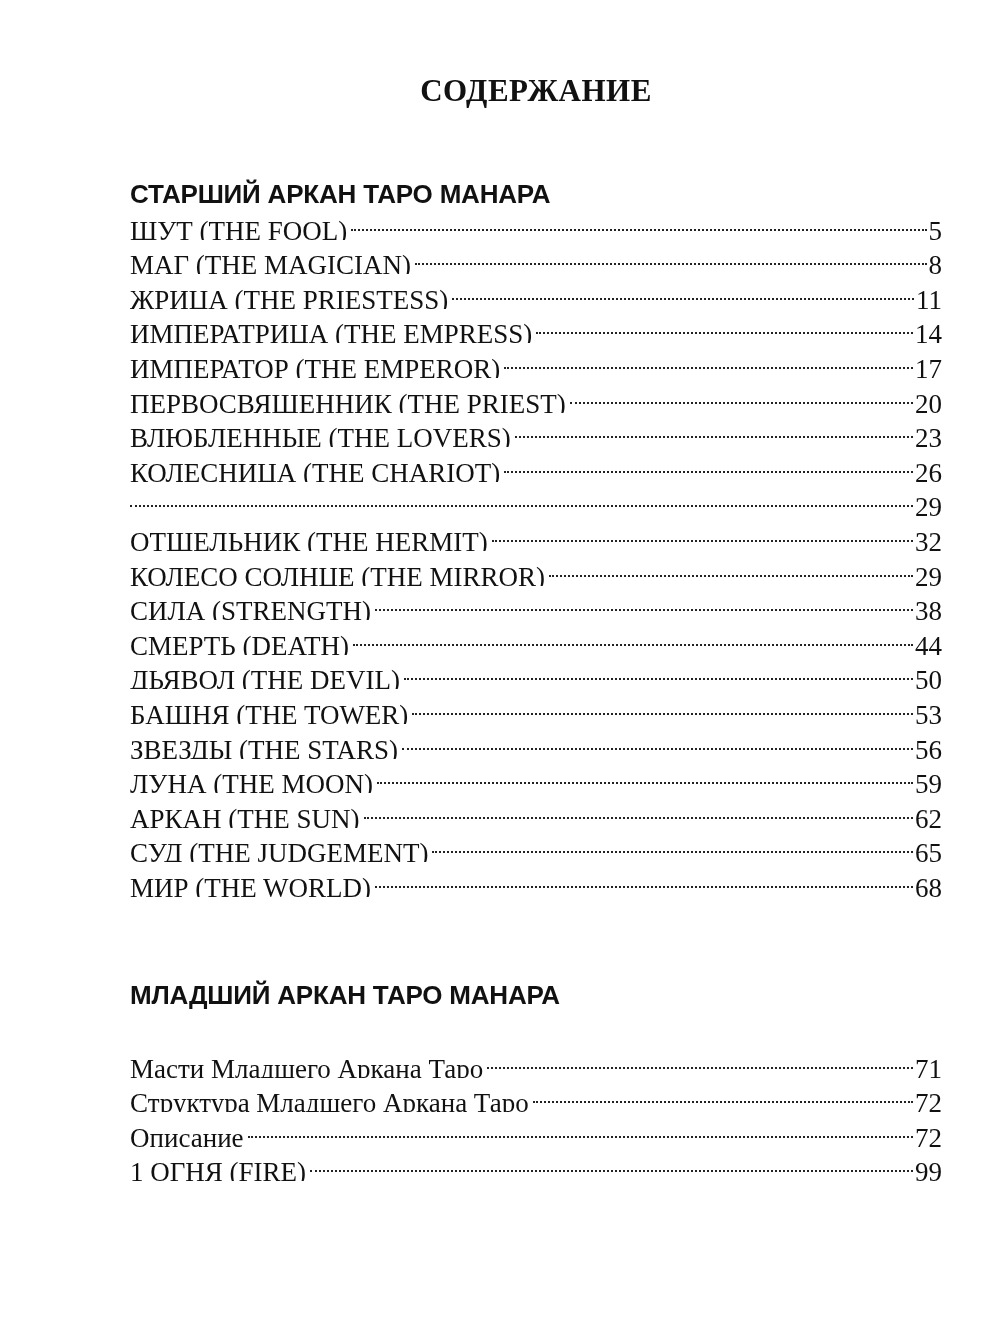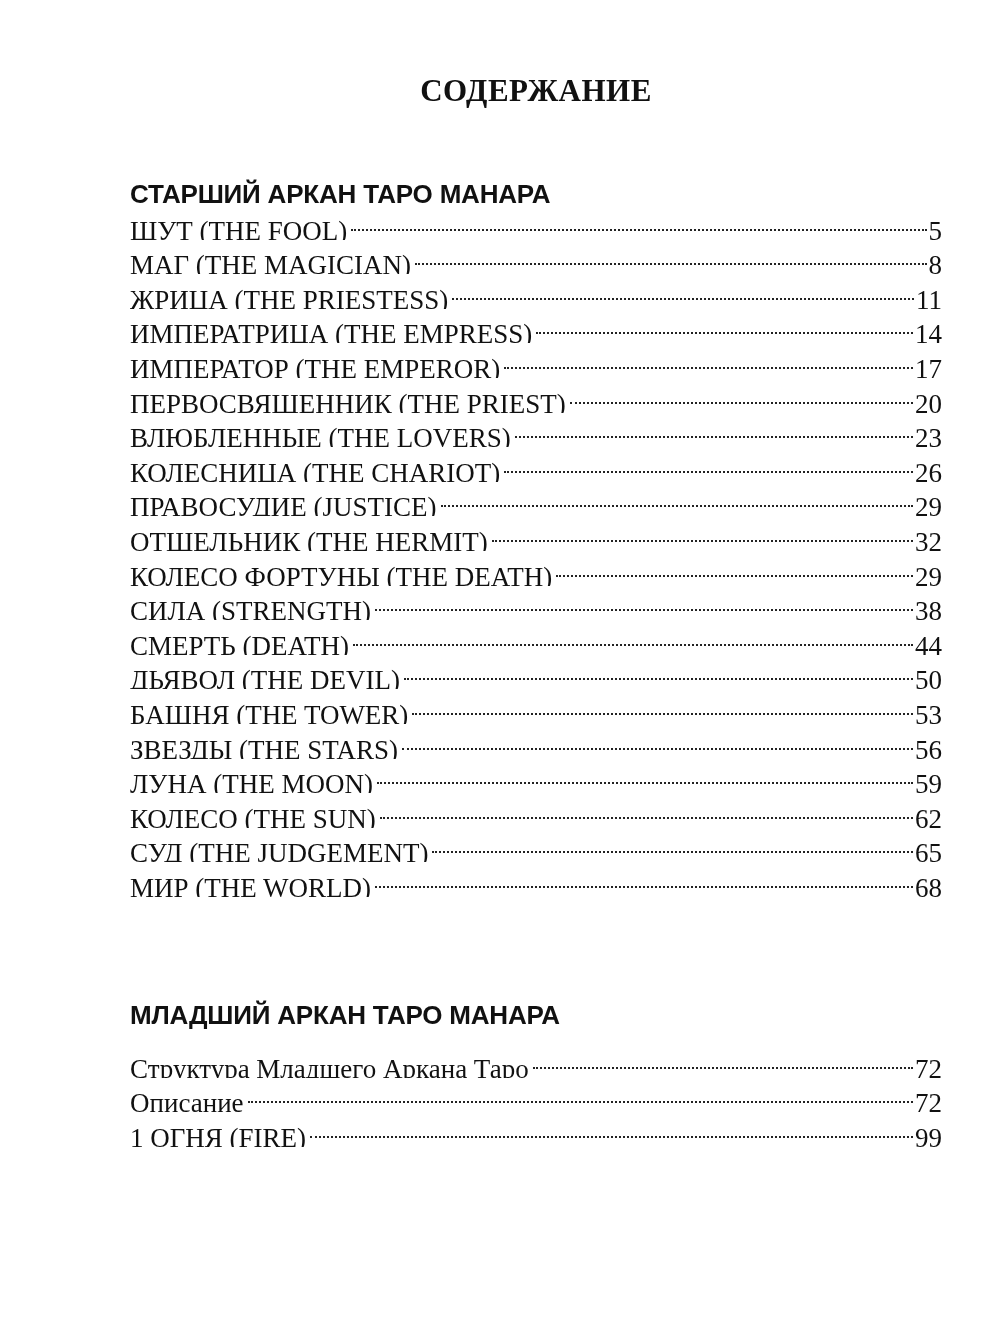--- a/index.html
+++ b/index.html
@@ -119,31 +119,30 @@
       <span class="toc-title">ВЛЮБЛЕННЫЕ (THE LOVERS)</span>
       <span class="toc-leader"></span>
       <span class="toc-page">23</span>
     </li>
   <li class="toc-row">
       <span class="toc-title">КОЛЕСНИЦА (THE CHARIOT)</span>
       <span class="toc-leader"></span>
       <span class="toc-page">26</span>
     </li>
   <li class="toc-row">
-      <span class="toc-title">ПРАВОСУДИЕ (JUSTICE)</span>
       <span class="toc-leader"></span>
       <span class="toc-page">29</span>
     </li>
   <li class="toc-row">
       <span class="toc-title">ОТШЕЛЬНИК (THE HERMIT)</span>
       <span class="toc-leader"></span>
       <span class="toc-page">32</span>
     </li>
   <li class="toc-row">
-      <span class="toc-title">КОЛЕСО ФОРТУНЫ (THE DEATH)</span>
+      <span class="toc-title">КОЛЕСО СОЛНЦЕ (THE MIRROR)</span>
       <span class="toc-leader"></span>
       <span class="toc-page">29</span>
     </li>
   <li class="toc-row">
       <span class="toc-title">СИЛА (STRENGTH)</span>
       <span class="toc-leader"></span>
       <span class="toc-page">38</span>
     </li>
   <li class="toc-row">
       <span class="toc-title">СМЕРТЬ (DEATH)</span>
@@ -164,40 +163,45 @@
       <span class="toc-title">ЗВЕЗДЫ (THE STARS)</span>
       <span class="toc-leader"></span>
       <span class="toc-page">56</span>
     </li>
   <li class="toc-row">
       <span class="toc-title">ЛУНА (THE MOON)</span>
       <span class="toc-leader"></span>
       <span class="toc-page">59</span>
     </li>
   <li class="toc-row">
-      <span class="toc-title">КОЛЕСО (THE SUN)</span>
+      <span class="toc-title">АРКАН (THE SUN)</span>
       <span class="toc-leader"></span>
       <span class="toc-page">62</span>
     </li>
   <li class="toc-row">
       <span class="toc-title">СУД (THE JUDGEMENT)</span>
       <span class="toc-leader"></span>
       <span class="toc-page">65</span>
     </li>
   <li class="toc-row">
       <span class="toc-title">МИР (THE WORLD)</span>
       <span class="toc-leader"></span>
       <span class="toc-page">68</span>
     </li>
 </ul>
 
-<h2 class="section-heading" style="top:976px;">МЛАДШИЙ АРКАН ТАРО МАНАРА</h2>
+<h2 class="section-heading" style="top:956px;">МЛАДШИЙ АРКАН ТАРО МАНАРА</h2>
 
 <ul class="toc-list" style="top:1043px;">
   <li class="toc-row">
+      <span class="toc-title">Масти Младшего Аркана Таро</span>
+      <span class="toc-leader"></span>
+      <span class="toc-page">71</span>
+    </li>
+  <li class="toc-row">
       <span class="toc-title">Структура Младшего Аркана Таро</span>
       <span class="toc-leader"></span>
       <span class="toc-page">72</span>
     </li>
   <li class="toc-row">
       <span class="toc-title">Описание</span>
       <span class="toc-leader"></span>
       <span class="toc-page">72</span>
     </li>
   <li class="toc-row">

